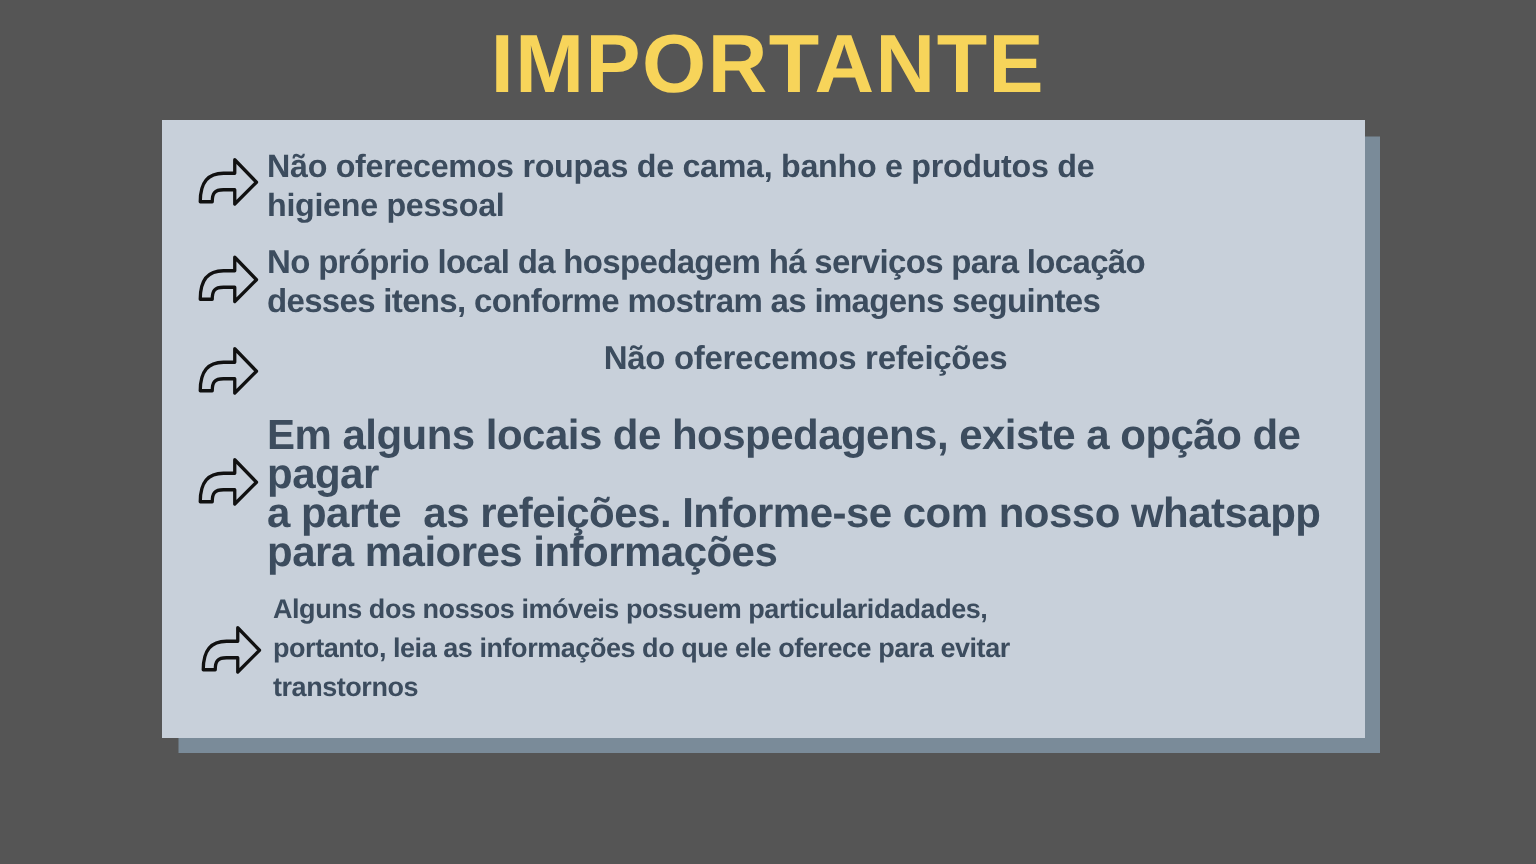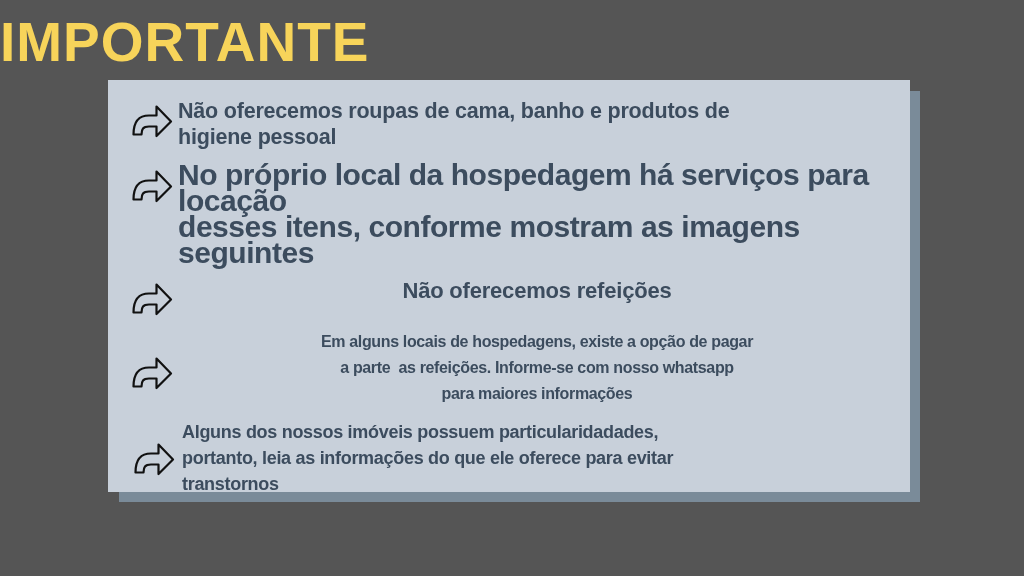--- a/index.html
+++ b/index.html
@@ -19,20 +19,21 @@
     height: 576px;
     background: #555555;
   }
 
   
   #title {
     position: absolute;
     left: 0;
     top: 12px;
     width: 1024px;
+    text-align: center;
     font-family: "Liberation Sans", sans-serif;
     font-weight: bold;
     font-size: 55px;
     line-height: 60px;
     letter-spacing: 1px;
     color: #f7d45a;
     white-space: nowrap;
   }
 
   
@@ -91,29 +92,29 @@
     letter-spacing: -0.2px;
     white-space: pre-wrap;
   }
 
   
   #bullet-0 { margin-top: 0px; }
   #bullet-0 .arrow-wrap { padding-top: 5px; }
 
   #bullet-1 { margin-top: 8px; }
   #bullet-1 .arrow-wrap { padding-top: 6px; }
-  #bullet-1 .btext { font-size: 30px; letter-spacing: -0.45px; }
+  #bullet-1 .btext { font-size: 22px; letter-spacing: -0.45px; }
 
   #bullet-2 { margin-top: 8px; text-align: center; }
   #bullet-2 .arrow-wrap { padding-top: 3px; }
   #bullet-2 .btext { font-size: 22px; }
 
   #bullet-3 { margin-top: 10px; }
   #bullet-3 .arrow-wrap { padding-top: 26px; }
-  #bullet-3 .btext { font-size: 16px; letter-spacing: -0.35px; text-align: center; }
+  #bullet-3 .btext { font-size: 28px; letter-spacing: -0.35px; }
 
   #bullet-4 { margin-top: 12px; }
   #bullet-4 .arrow-wrap { padding-top: 22px; padding-left: 2px; }
   #bullet-4 .btext { font-size: 18px; letter-spacing: -0.3px; margin-left: 2px; }
 </style>
 </head>
 <body>
 
 <div id="slide">
 

